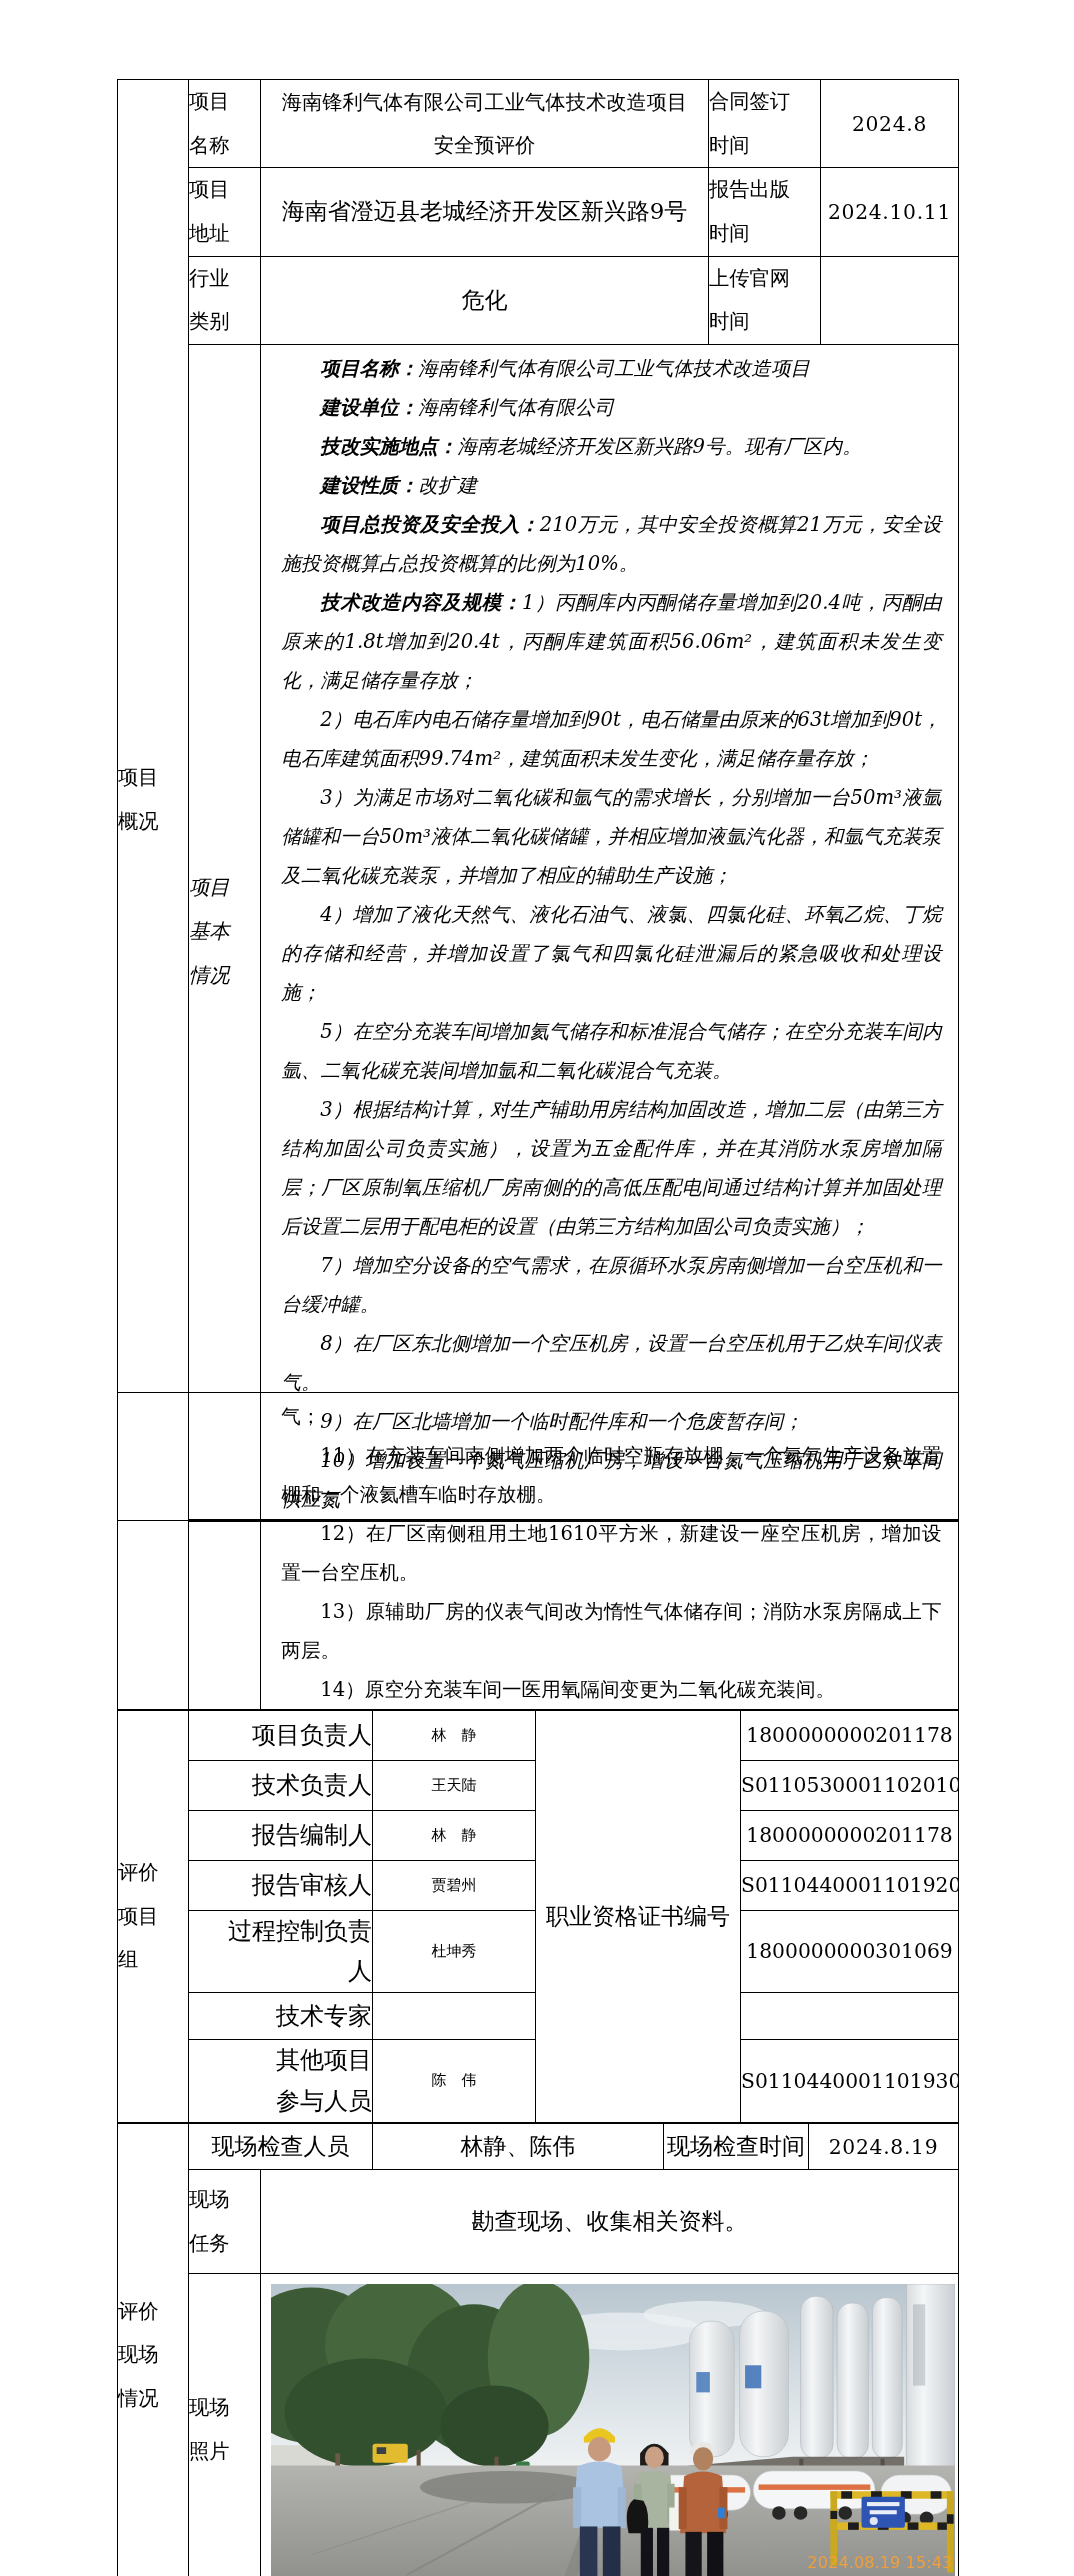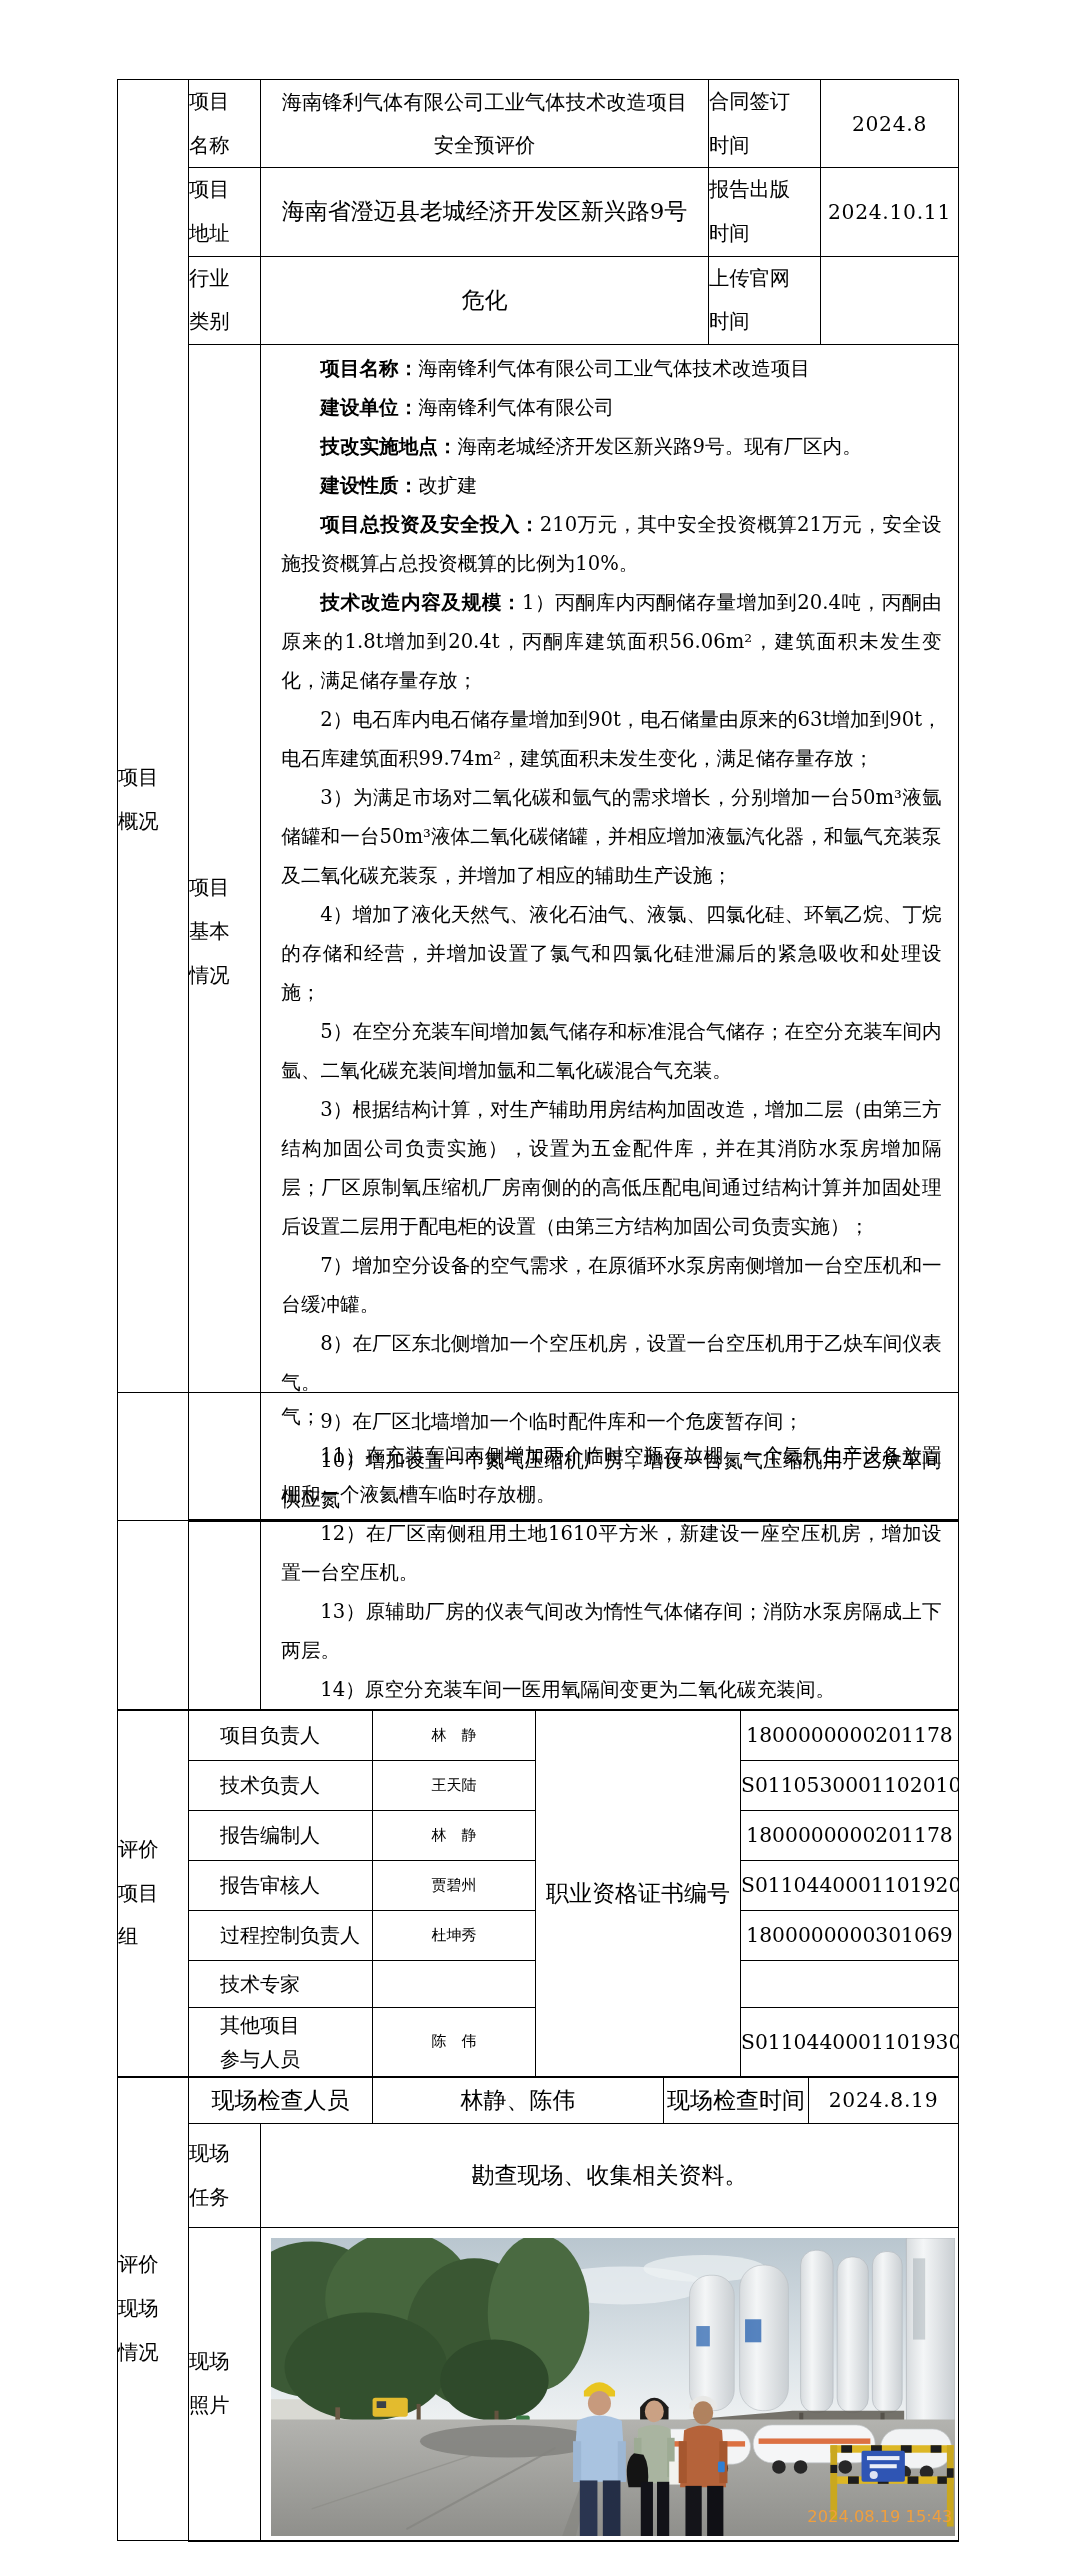--- a/index.html
+++ b/index.html
@@ -23,24 +23,24 @@
   .textcell { vertical-align:top; padding:4.1px 16.3px 0 20.3px; }
   .para {
     margin:0; font-size:19.6px; line-height:39px; text-indent:39px;
     text-align:justify; text-justify:inter-ideograph;
   }
   .para b { font-family:"DejaVu Sans","Liberation Sans",sans-serif; font-weight:700; }
   .para.noindent { text-indent:0; }
 
   .cert { text-align:center; font-size:20.3px; }
   .name-cell { text-align:center; font-size:15px; }
-  .role-cell { text-align:left; font-size:20px; white-space:pre-line; line-height:1.7;padding-left:31px; }
+  .role-cell { text-align:right; font-size:24px; white-space:pre-line; line-height:1.7;padding-left:31px; }
 
   
-  #table1 tr.last td { border-bottom:3.4px solid #000; }
+  #table1 tr.last td { border-bottom:3.4px solid #000;font-style:italic; }
   #table2 tr.team-first td { border-top:2.7px solid #000; }
   #table2 tr.site-first td { border-top:2.7px solid #000; }
   #table2 tr.last td { border-bottom:2.7px solid #000; }
 
   .photo-cell { vertical-align:top; padding:9.5px 11px 0 10.2px; }
   .photo-frame { width:684px; height:298px; display:block; }
 </style>
 </head>
 <body>
 

